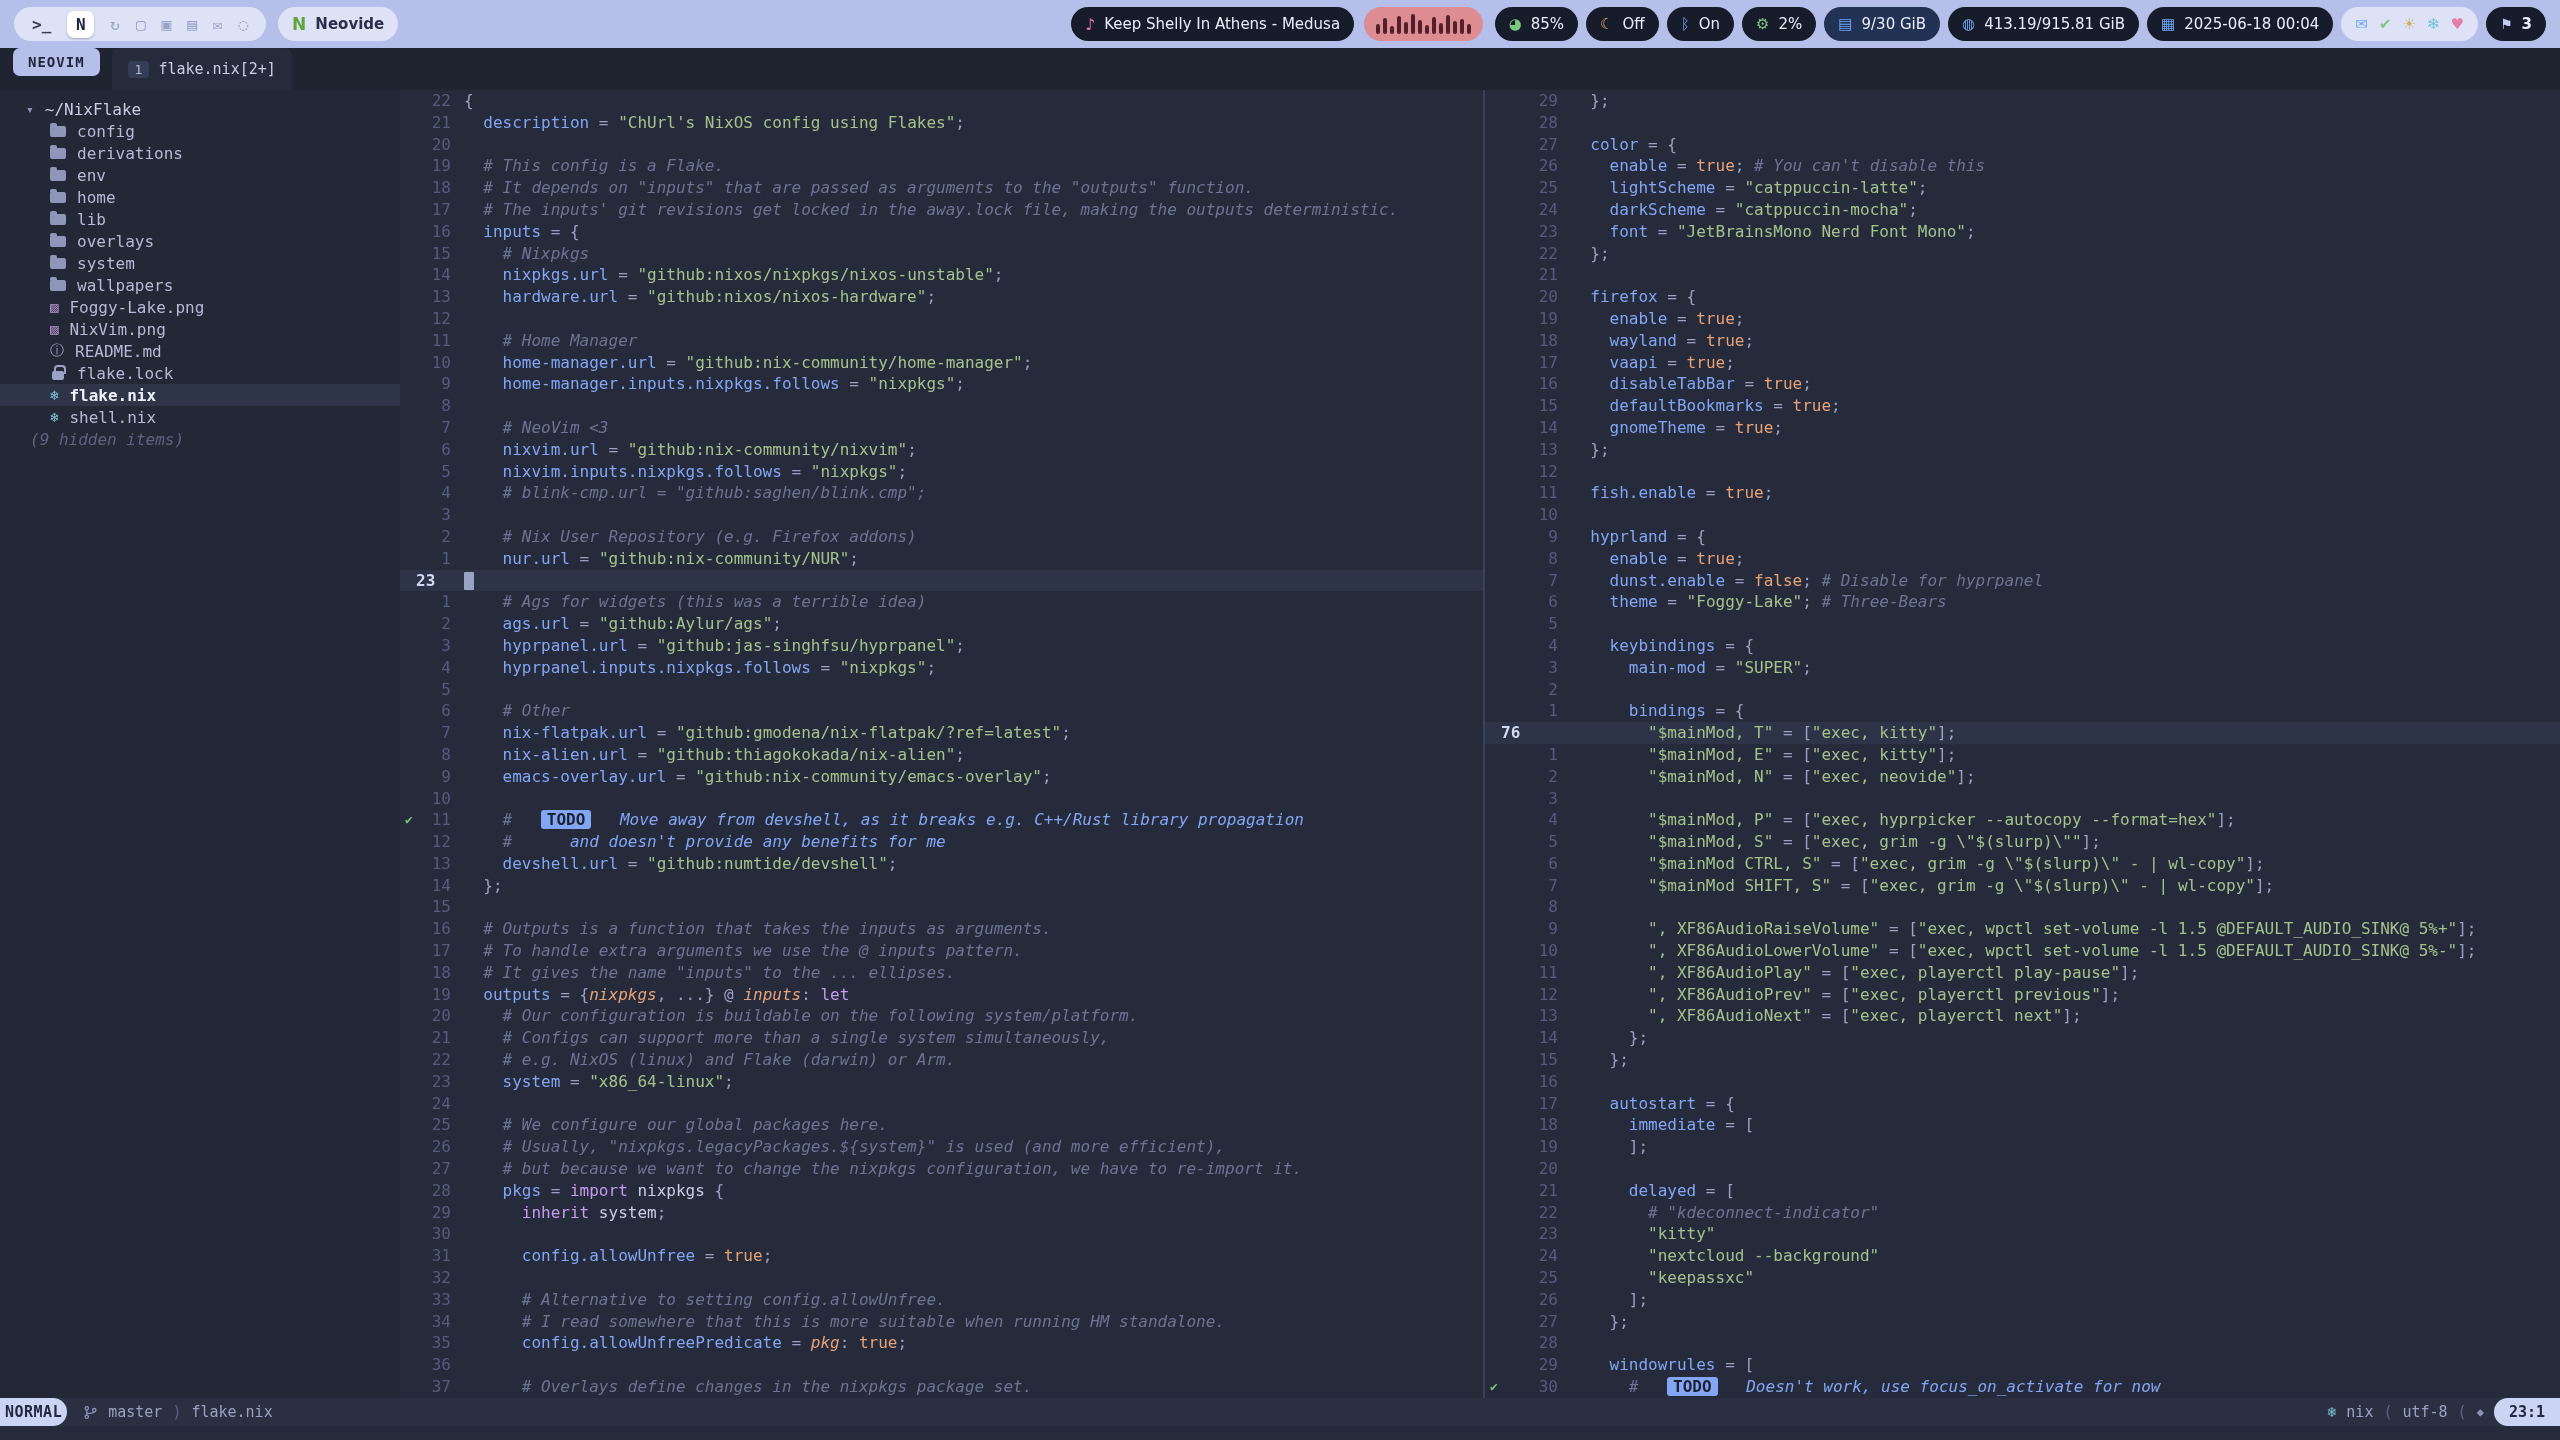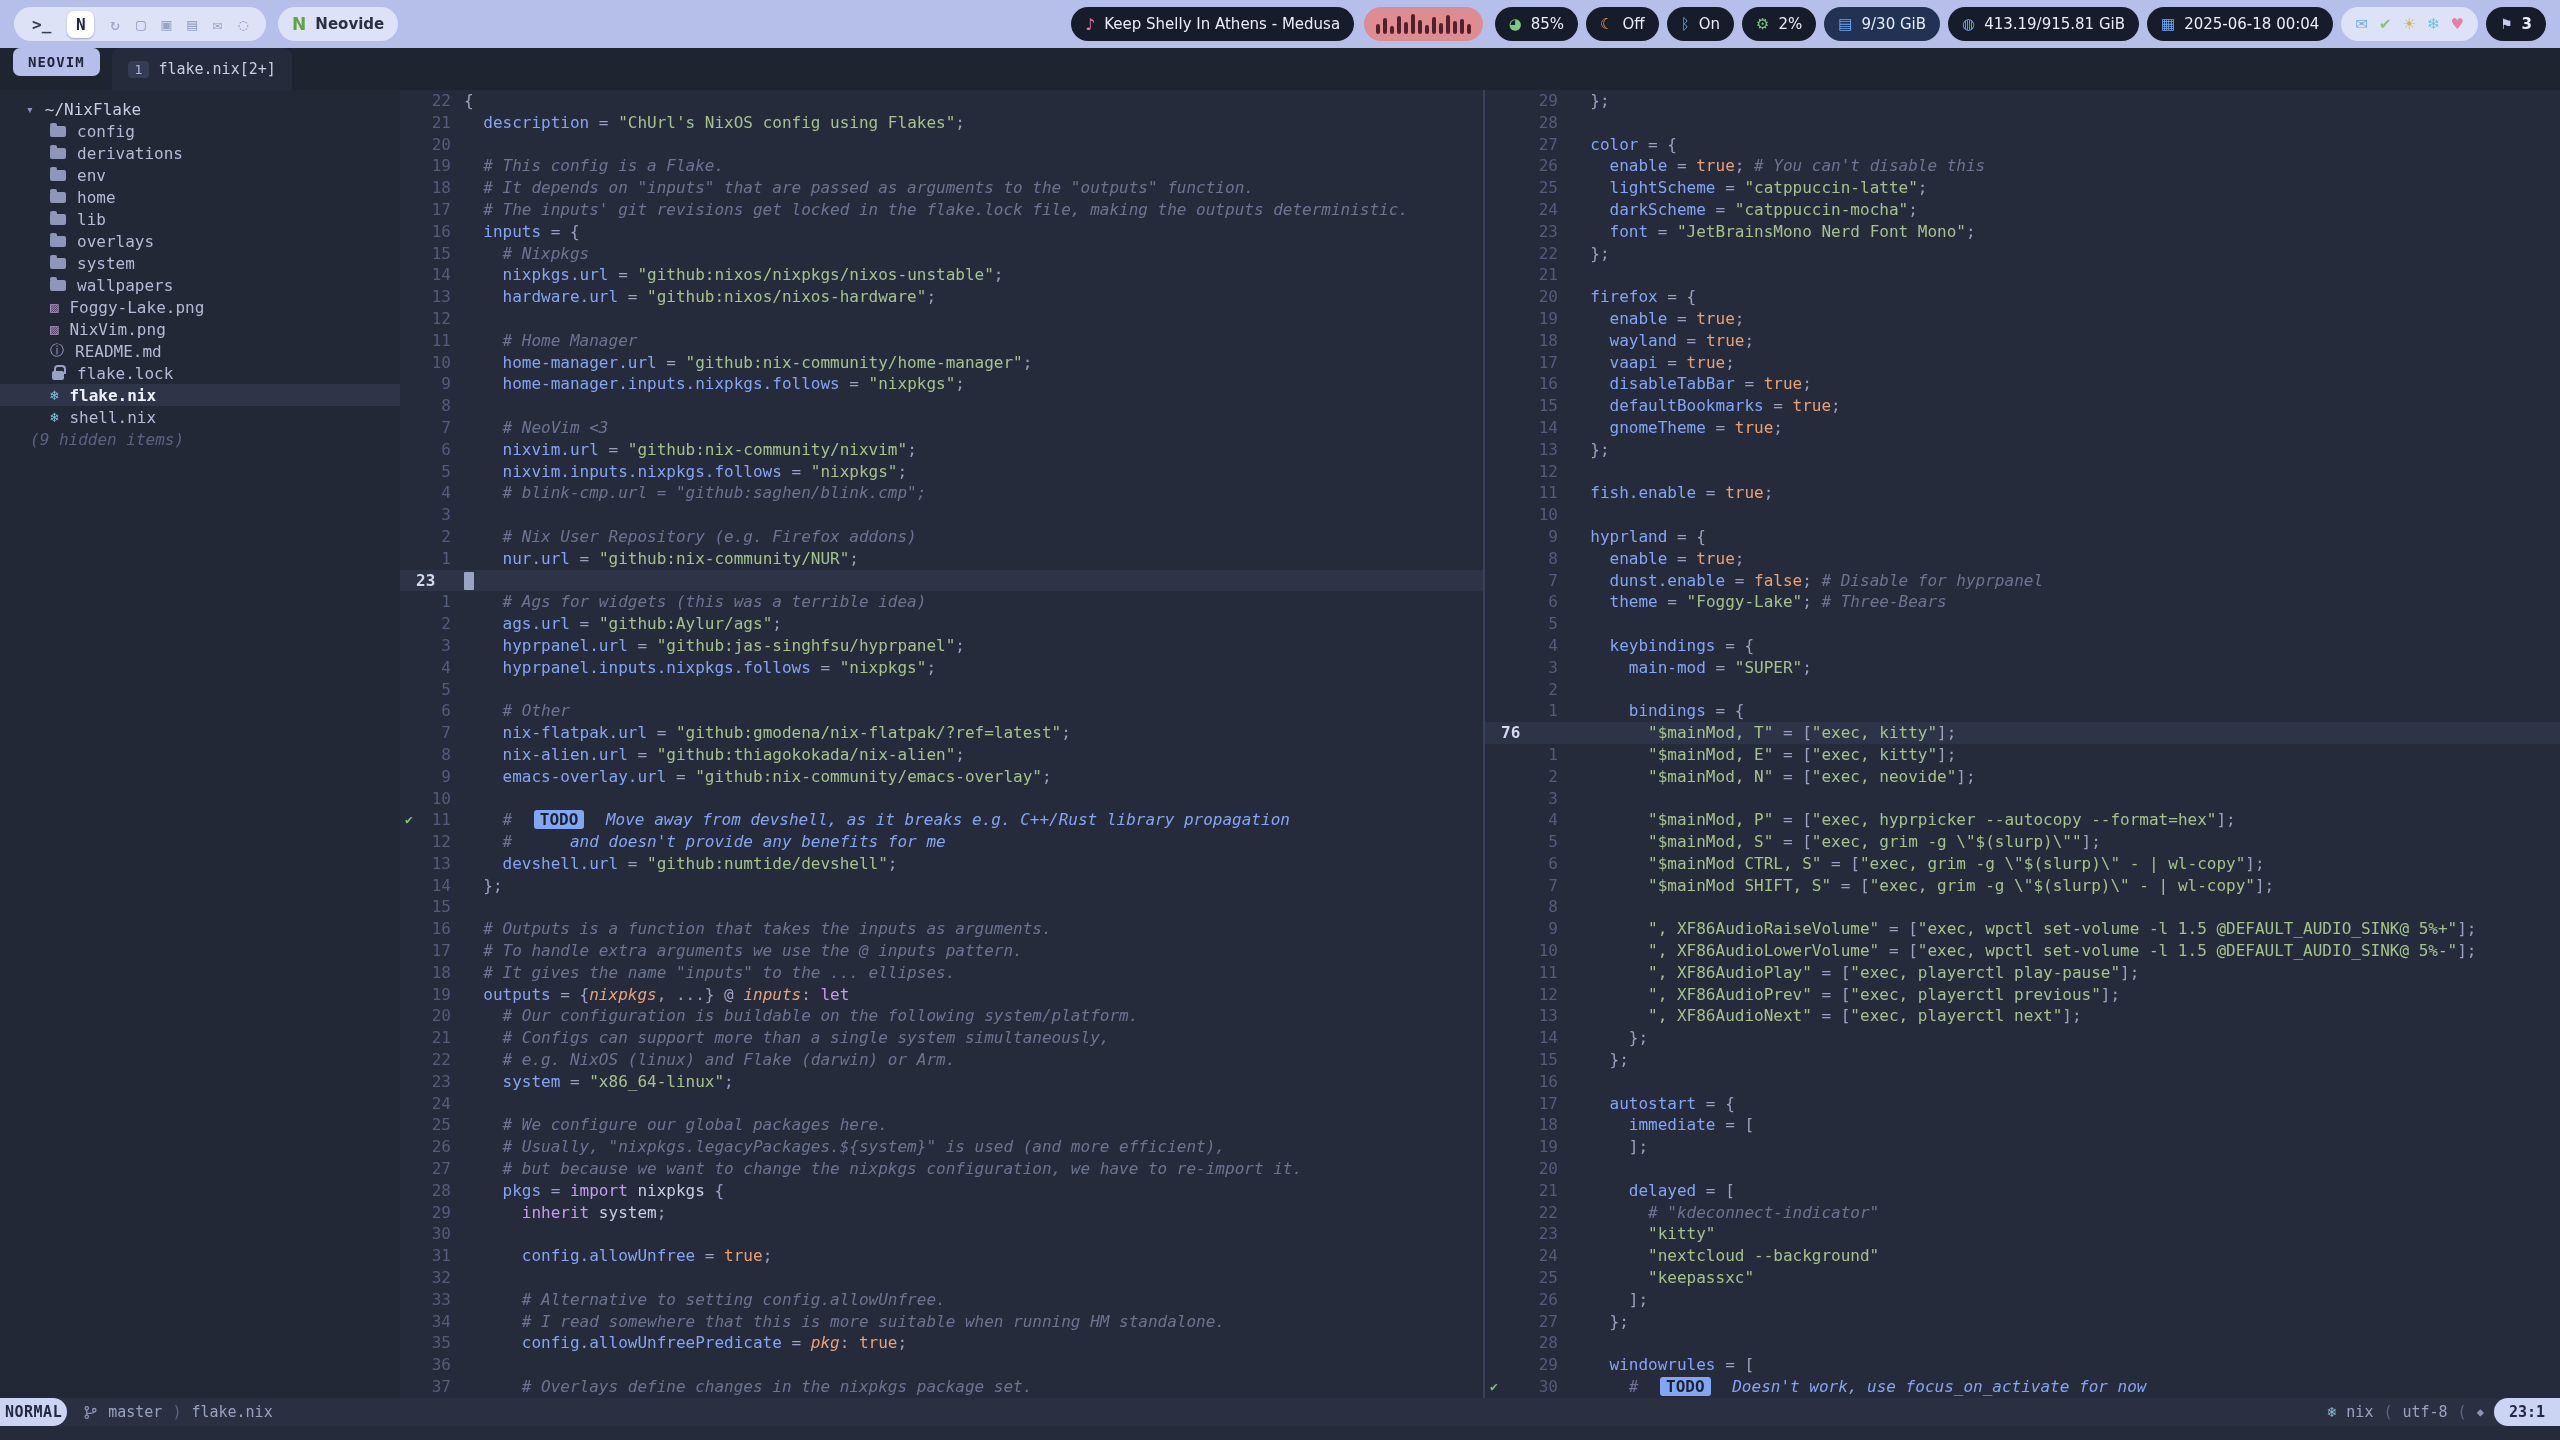--- a/index.html
+++ b/index.html
@@ -82,21 +82,21 @@
   .code { white-space:pre; }
   .tk-p { color:#c8cee4; }
   .tk-d { color:#9aa2c2; }
   .tk-c { color:#6c7492; font-style:italic; }
   .tk-k { color:#83a6f4; }
   .tk-s { color:#a5c28c; }
   .tk-b { color:#e8a277; }
   .tk-kw { color:#c69bee; }
   .tk-pi { color:#e8a277; font-style:italic; }
   .tk-td { background:#83a6f4; color:#1c2130; font-weight:bold; border-radius:3px; padding:0 6px;
-           margin:0 12px; font-style:normal; }
+           margin:0 19px; font-style:normal; }
   .tk-tc { color:#83a6f4; font-style:italic; }
   .cursor-block { display:inline-block; width:10px; height:18px; background:#99a3c3;
                   vertical-align:middle; border-radius:1px; }
 
   
   .statusline { position:absolute; left:0; right:0; bottom:14px; height:28px; background:#2a3042;
                 display:flex; align-items:center; font-size:15px; color:#9aa2c2; }
   .mode-pill { height:28px; background:#ccd4f4; color:#222840; font-weight:bold; padding:0 5px;
                display:flex; align-items:center; border-radius:0 14px 14px 0; letter-spacing:.5px; }
   .sl-left { display:flex; gap:10px; margin-left:16px; align-items:center; }
@@ -225,21 +225,21 @@
       <div class="tree-row nix"><span class="fi-nix">❄</span><span>shell.nix</span></div>
       <div class="tree-row note"><span>(9 hidden items)</span></div>
     </div>
 
   <div class="pane pane-left">
       <div class="line"><span class="gutter">22</span><span class="code"><span class="tk-d">{</span></span></div>
       <div class="line"><span class="gutter">21</span><span class="code"><span class="tk-k">  description</span><span class="tk-d"> = </span><span class="tk-s">"ChUrl's NixOS config using Flakes"</span><span class="tk-d">;</span></span></div>
       <div class="line"><span class="gutter">20</span><span class="code"></span></div>
       <div class="line"><span class="gutter">19</span><span class="code"><span class="tk-c">  # This config is a Flake.</span></span></div>
       <div class="line"><span class="gutter">18</span><span class="code"><span class="tk-c">  # It depends on "inputs" that are passed as arguments to the "outputs" function.</span></span></div>
-      <div class="line"><span class="gutter">17</span><span class="code"><span class="tk-c">  # The inputs' git revisions get locked in the flake.lock file, making the outputs deterministic.</span></span></div>
+      <div class="line"><span class="gutter">17</span><span class="code"><span class="tk-c">  # The inputs' git revisions get locked in the away.lock file, making the outputs deterministic.</span></span></div>
       <div class="line"><span class="gutter">16</span><span class="code"><span class="tk-k">  inputs</span><span class="tk-d"> = {</span></span></div>
       <div class="line"><span class="gutter">15</span><span class="code"><span class="tk-c">    # Nixpkgs</span></span></div>
       <div class="line"><span class="gutter">14</span><span class="code"><span class="tk-k">    nixpkgs.url</span><span class="tk-d"> = </span><span class="tk-s">"github:nixos/nixpkgs/nixos-unstable"</span><span class="tk-d">;</span></span></div>
       <div class="line"><span class="gutter">13</span><span class="code"><span class="tk-k">    hardware.url</span><span class="tk-d"> = </span><span class="tk-s">"github:nixos/nixos-hardware"</span><span class="tk-d">;</span></span></div>
       <div class="line"><span class="gutter">12</span><span class="code"></span></div>
       <div class="line"><span class="gutter">11</span><span class="code"><span class="tk-c">    # Home Manager</span></span></div>
       <div class="line"><span class="gutter">10</span><span class="code"><span class="tk-k">    home-manager.url</span><span class="tk-d"> = </span><span class="tk-s">"github:nix-community/home-manager"</span><span class="tk-d">;</span></span></div>
       <div class="line"><span class="gutter">9</span><span class="code"><span class="tk-k">    home-manager.inputs.nixpkgs.follows</span><span class="tk-d"> = </span><span class="tk-s">"nixpkgs"</span><span class="tk-d">;</span></span></div>
       <div class="line"><span class="gutter">8</span><span class="code"></span></div>
       <div class="line"><span class="gutter">7</span><span class="code"><span class="tk-c">    # NeoVim &lt;3</span></span></div>

